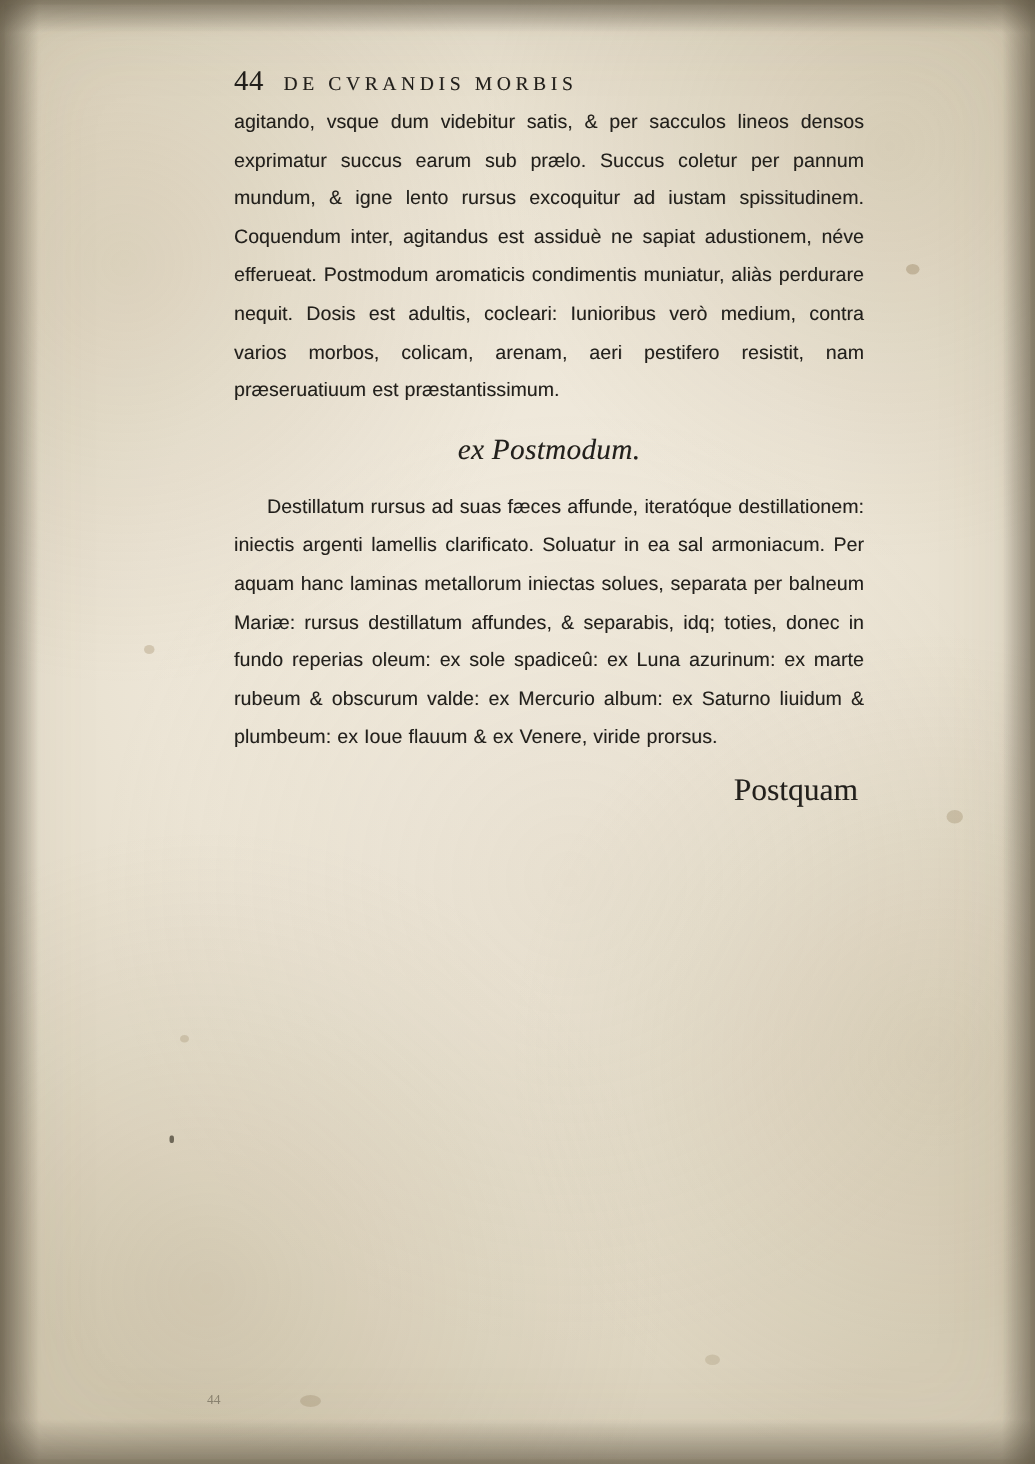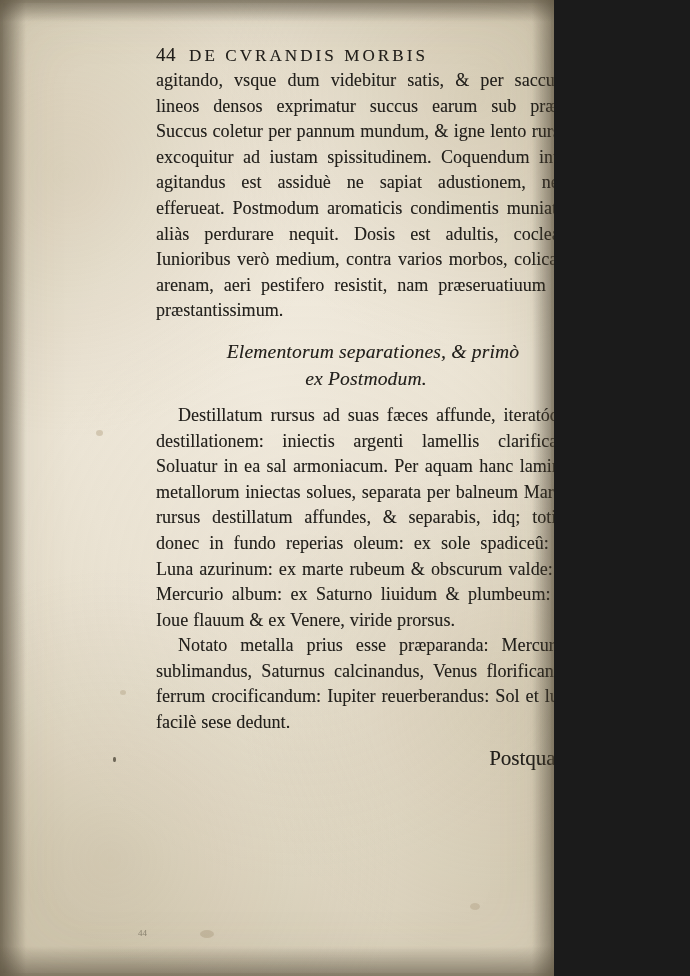--- a/index.html
+++ b/index.html
@@ -10,21 +10,21 @@
   body {
     width: 690px;
     height: 976px;
     overflow: hidden;
     font-family: "Liberation Serif", serif;
   }
 
   
   #page-scan {
     position: relative;
-    width: 554px;
+    width: 690px;
     height: 976px;
     background:
       radial-gradient(ellipse 75% 60% at 48% 42%, #f2ece0 0%, #ece5d6 45%, #e3dbc8 75%, #d8cfb9 100%);
     box-sizing: border-box;
     overflow: hidden;
   }
 
   
   #paper-grain {
     position: absolute;
@@ -97,34 +97,34 @@
     gap: 13px;
     margin-bottom: 2px;
     white-space: nowrap;
   }
   #folio-number {
     font-size: 19px;
     letter-spacing: 0.5px;
     font-family: "Liberation Serif", serif;
   }
   #head-title {
-    font-size: 17px;
+    font-size: 13px;
     letter-spacing: 3.1px;
     font-family: "Liberation Serif", serif;
   }
 
   .para {
-    font-size: 18px;
+    font-size: 13px;
     line-height: 25.6px;
     text-align: justify;
     text-justify: inter-word;
     letter-spacing: 0.05px;
     word-spacing: 0.4px;
     margin: 0;
-    font-family: Liberation Serif, serif;
+    font-family: Liberation Sans, sans-serif;
   }
   .para.first-line-flush { text-indent: 0; }
   .para.indent { text-indent: 22px; }
   .para + .para { margin-top: 0px; }
 
   
   #section-heading {
     margin: 14px 0 10px 0;
     text-align: center;
     font-style: italic;
@@ -193,28 +193,26 @@
   <div id="text-block">
 
     <div id="running-head">
       <span id="folio-number">44</span>
       <span id="head-title">DE CVRANDIS MORBIS</span>
     </div>
 
     <p class="para first-line-flush">agitando, vsque dum videbitur satis, &amp; per sacculos lineos densos exprimatur succus earum sub prælo.   Succus coletur per pannum mundum, &amp; igne lento rursus excoquitur ad iustam spissitudinem.  Coquendum inter, agitandus est assiduè ne sapiat adustionem, néve efferueat. Postmodum aromaticis condimentis muniatur, aliàs perdurare nequit. Dosis est adultis, cocleari: Iunioribus verò medium, contra varios morbos, colicam, arenam, aeri pestifero resistit, nam præseruatiuum est præstantissimum.</p>
 
     <div id="section-heading">
-      <span class="line-1">Elementorum separationes, &amp; primò</span>
       <span class="line-2">ex Postmodum.</span>
     </div>
 
 
     <p class="para indent gap-before">Destillatum rursus ad suas fæces affunde, iteratóque destillationem: iniectis argenti lamellis clarificato. Soluatur in ea sal armoniacum. Per aquam hanc laminas metallorum iniectas solues, separata per balneum Mariæ: rursus destillatum affundes, &amp; separabis, idq; toties, donec in fundo reperias oleum: ex sole spadiceû: ex Luna azurinum: ex marte rubeum &amp; obscurum valde: ex Mercurio album: ex Saturno liuidum &amp; plumbeum: ex Ioue flauum &amp; ex Venere, viride prorsus.</p>
 
-    <p class="para indent gap-before">Notato metalla prius esse præparanda: Mercurius sublimandus, Saturnus calcinandus, Venus florificanda: ferrum crocificandum: Iupiter reuerberandus: Sol et luna facilè sese dedunt.</p>
 
     <div id="catchword-row">
       <span id="catchword">Postquam</span>
     </div>
 
   </div>
 
   <div id="pencil-mark">44</div>
 
   <div id="edge-left"></div>

